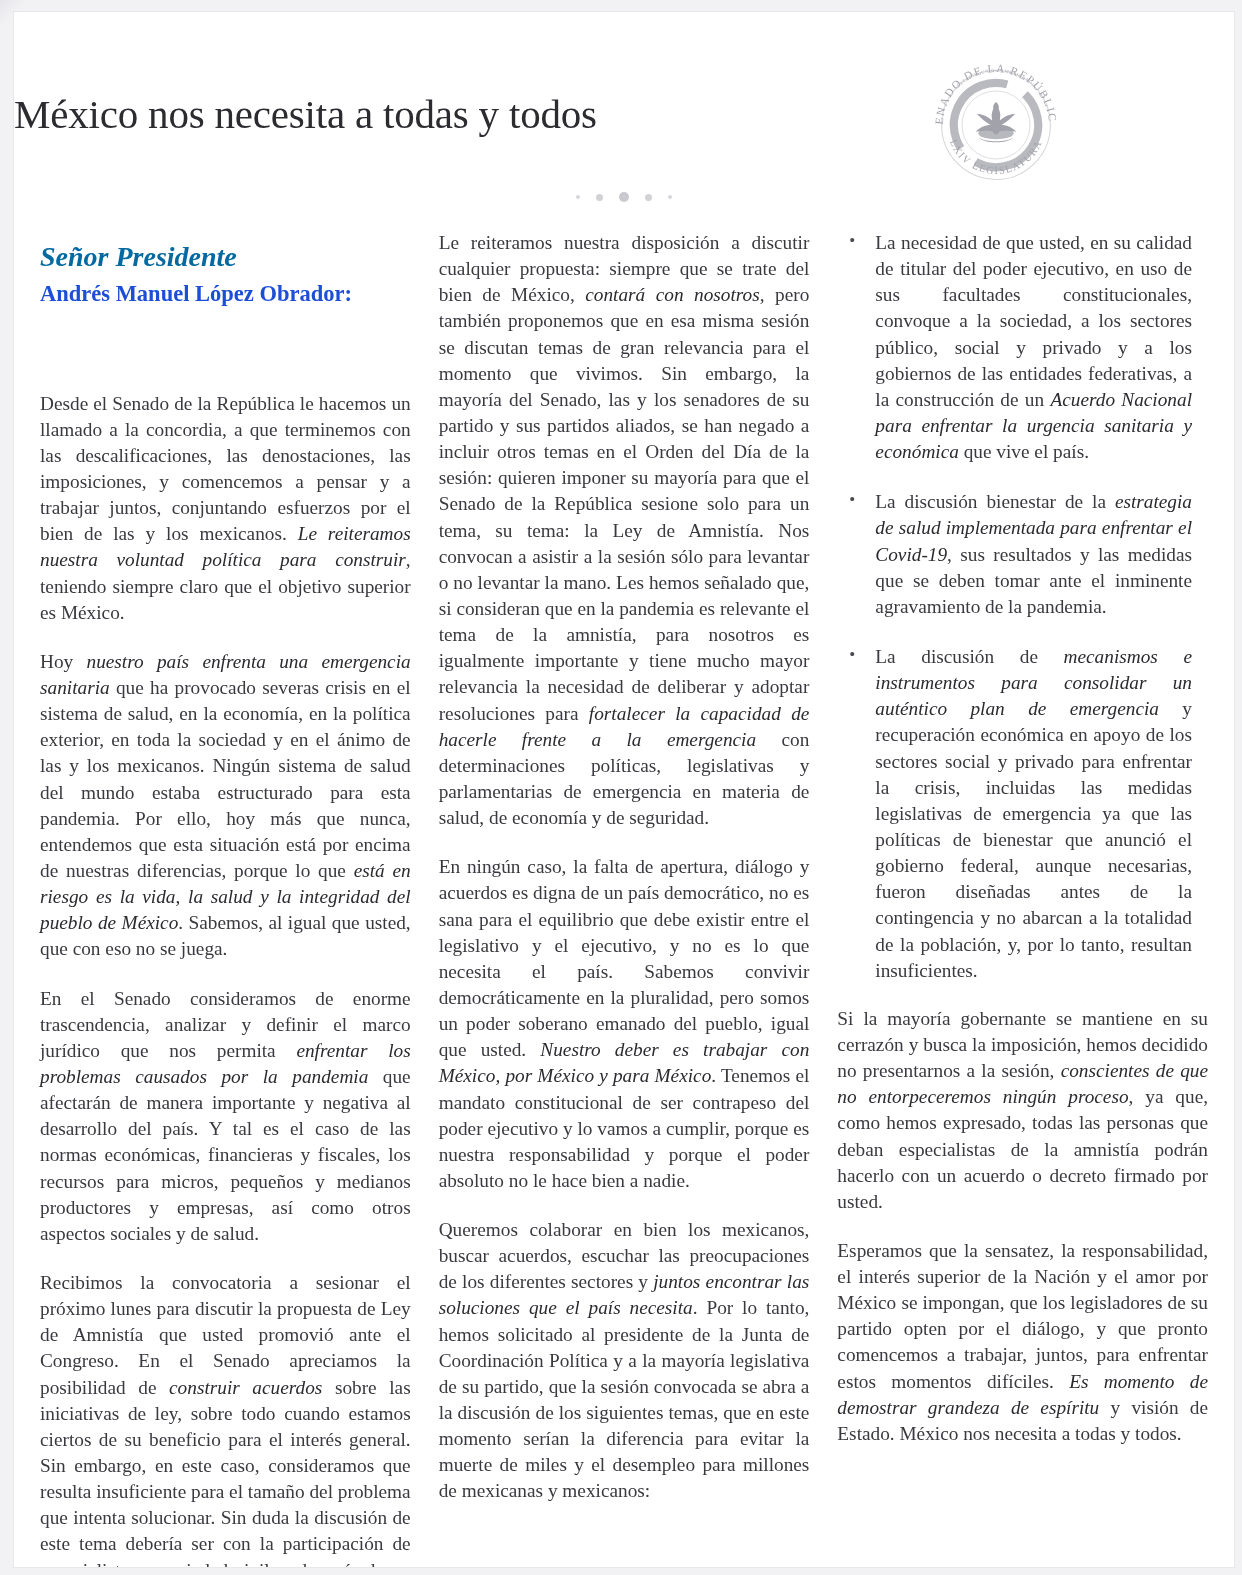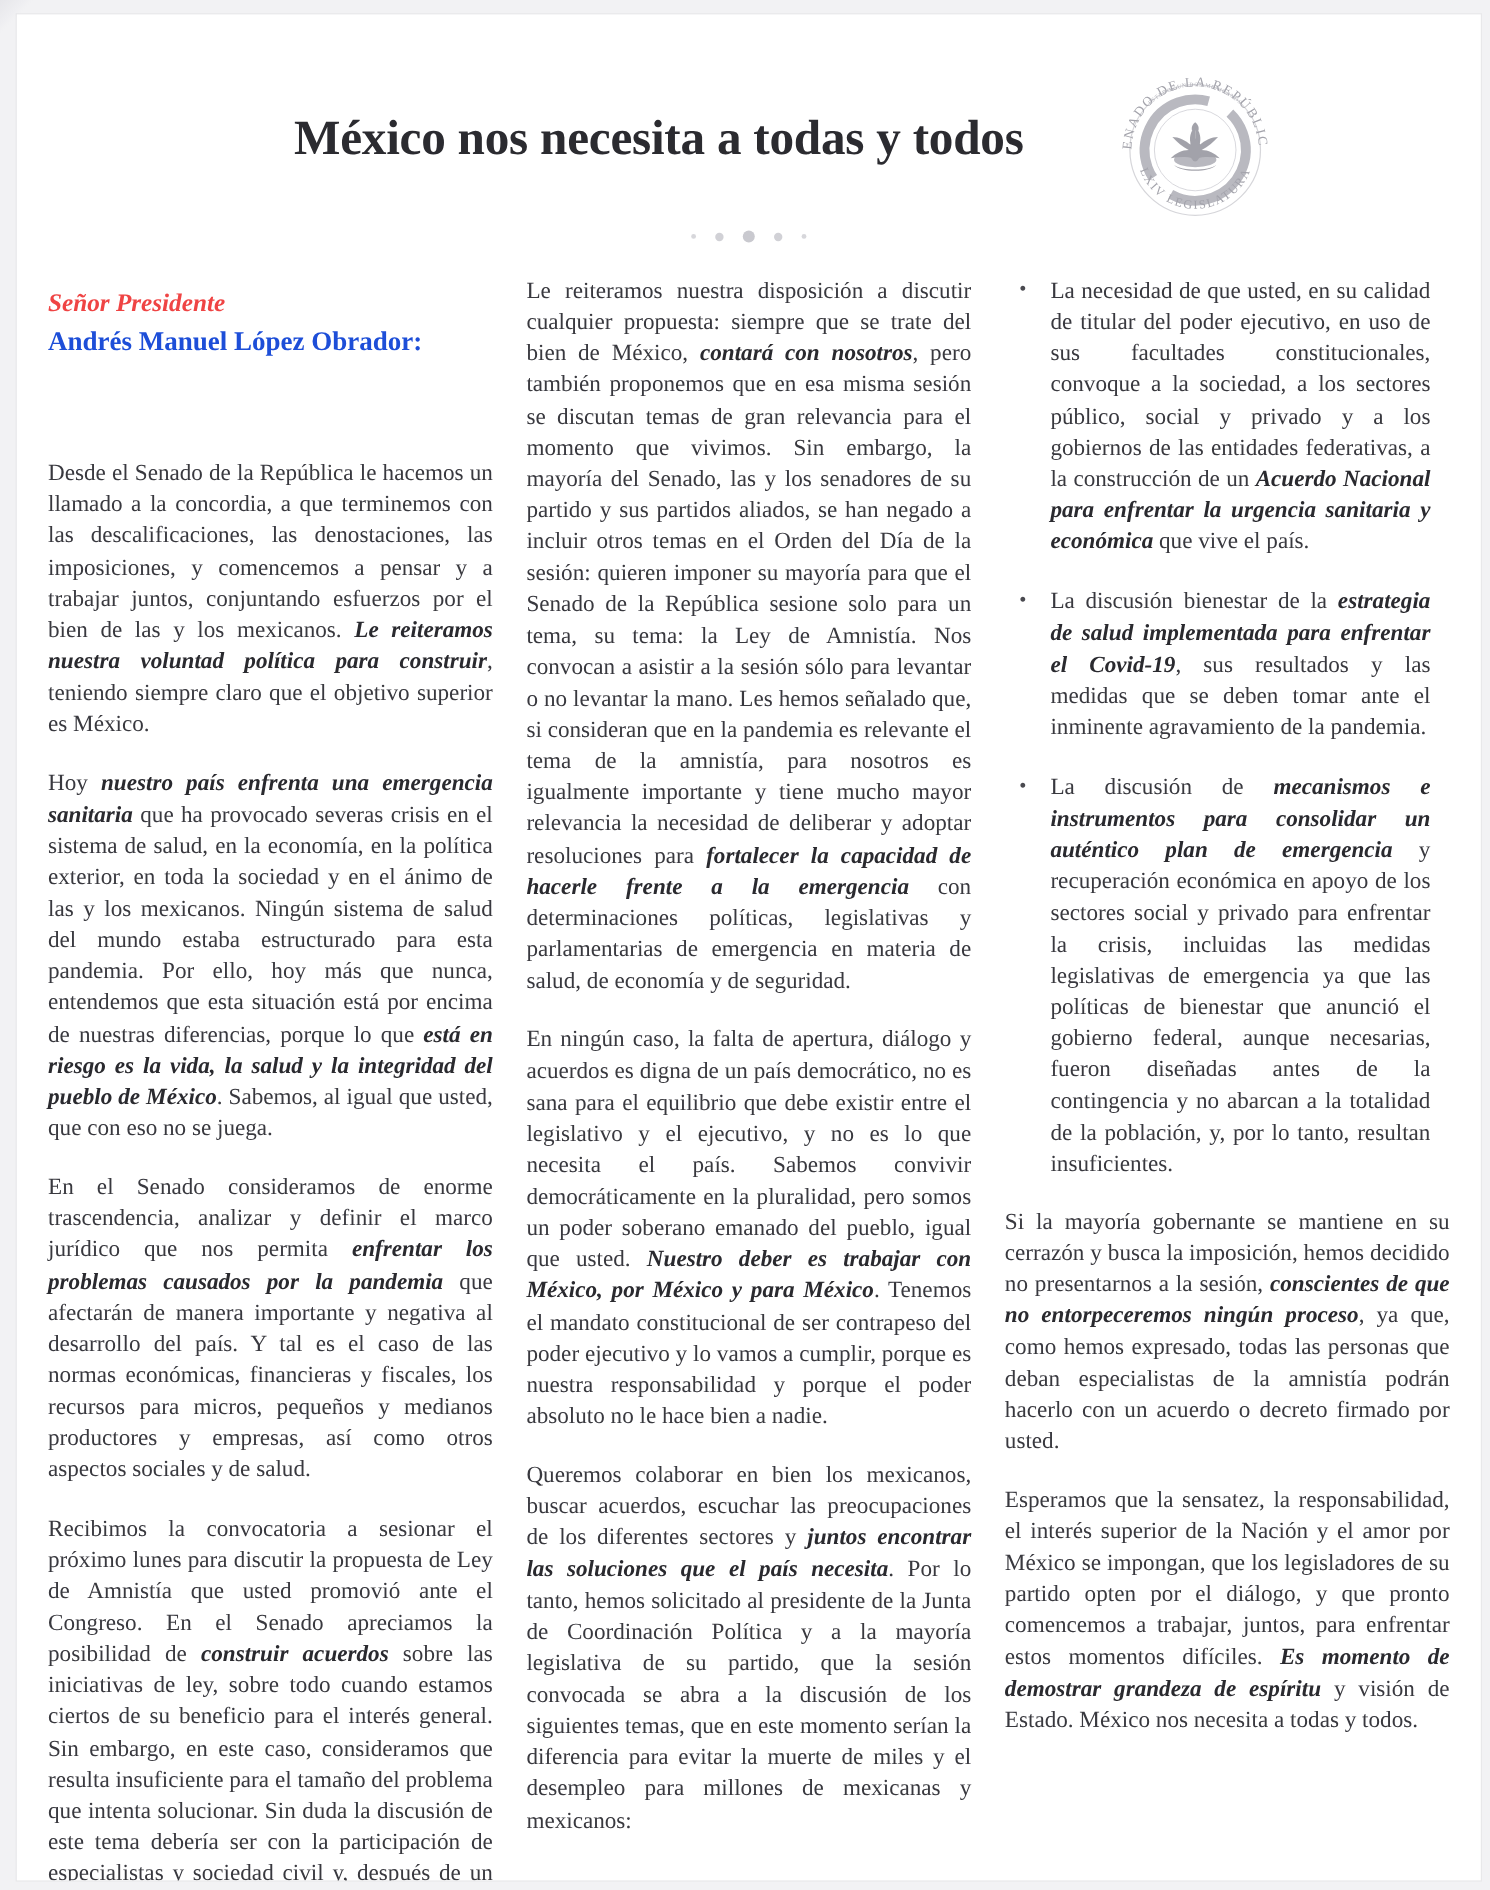--- a/index.html
+++ b/index.html
@@ -33,23 +33,22 @@
 
   
   .masthead {
     position: relative;
     height: 170px;
   }
   .doc-title {
     position: absolute;
     left: 0; right: 0;
     top: 78px;
-    text-align: center;
     font-size: 41px;
-    font-weight: bold;
+    font-weight: normal;
     letter-spacing: -0.2px;
     color: #2b2b30;
     padding-right: 150px;
     font-family: "Liberation Serif", "DejaVu Serif", serif;
   }
   .seal {
     position: absolute;
     right: 170px;
     top: 45px;
     width: 136px;
@@ -78,22 +77,22 @@
     gap: 28px;
     align-items: flex-start;
   }
   .col { width: 372px; }
   .col.c2, .col.c3 { padding-top: 0; }
 
   
   .salut-line1 {
     font-style: italic;
     font-weight: bold;
-    font-size: 21px;
-    color: #ef4444;
+    font-size: 28px;
+    color: #0369a1;
     margin: 10px 0 6px 0;
     line-height: 1.2;
   }
   .salut-line2 {
     font-weight: bold;
     font-size: 22.5px;
     color: #1d4ed8;
     margin: 0 0 84px 0;
     line-height: 1.2;
   }
@@ -102,21 +101,21 @@
     margin: 0 0 23px 0;
     font-size: 19.3px;
     line-height: 1.355;
     text-align: justify;
     text-justify: inter-word;
     color: #39393f;
     hyphens: none;
   }
   p.body:last-child { margin-bottom: 0; }
   b.em {
-    font-weight: bold;
+    font-weight: normal;
     font-style: italic;
     color: #2a2a2f;
   }
 
   
   ul.bullets {
     list-style: none;
     margin: 0 16px 22px 0;
     padding: 0;
   }

